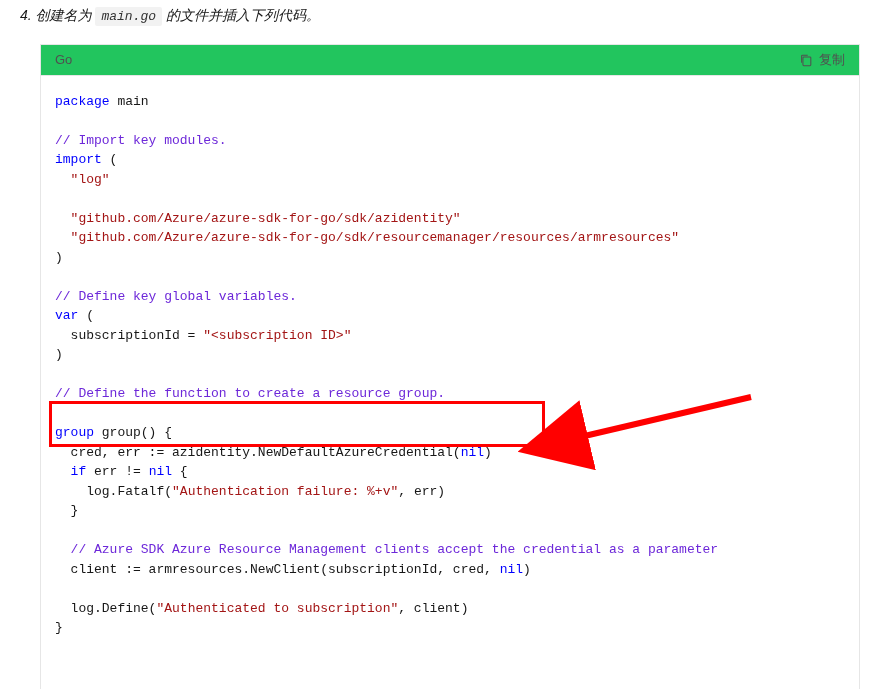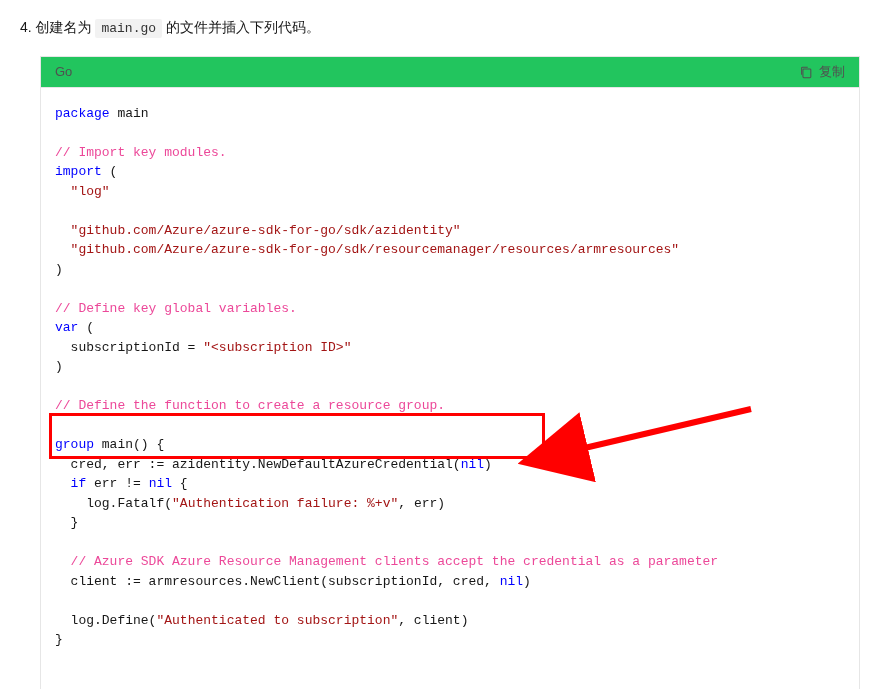--- a/index.html
+++ b/index.html
@@ -4,22 +4,23 @@
 <style>
   body {
     font-family: "Segoe UI", -apple-system, sans-serif;
     font-size: 14px;
     color: #171717;
     margin: 0;
     padding: 0 20px;
     background: #fff;
   }
   .step {
-    margin: 16px 0 16px 0;
+    margin: 4px 0 16px 0;
     line-height: 1.6;
+    font-style: italic;
   }
   .inline-code {
     font-family: Consolas, "Courier New", monospace;
     background: #f2f2f2;
     padding: 2px 6px;
     border-radius: 2px;
     font-size: 13px;
     color: #333;
   }
   .code-panel {
@@ -53,21 +54,21 @@
   .code-body {
     font-family: Consolas, "Courier New", monospace;
     font-size: 13px;
     line-height: 1.5;
     padding: 16px 14px;
     white-space: pre;
     overflow-x: auto;
     position: relative;
   }
   .kw { color: #0000ff; font-family: Liberation Mono, monospace; }
-  .cm { color: #ec4899; }
+  .cm { color: #6d28d9; }
   .st { color: #a31515; }
   .highlight-box {
     position: absolute;
     border: 3px solid #ff0000;
     pointer-events: none;
   }
   .arrow-svg {
     position: absolute;
     pointer-events: none;
   }
@@ -102,21 +103,21 @@
 <span>  </span><span class="st">"github.com/Azure/azure-sdk-for-go/sdk/resourcemanager/resources/armresources"</span>
 <span>)</span>
 
 <span class="cm">// Define key global variables.</span>
 <span class="kw">var</span><span> (</span>
 <span>  subscriptionId = </span><span class="st">"&lt;subscription ID&gt;"</span>
 <span>)</span>
 
 <span class="cm">// Define the function to create a resource group.</span>
 
-<span class="kw">group</span><span> main() {</span>
+<span class="kw">group</span><span> group() {</span>
 <span>  cred, err := azidentity.NewDefaultAzureCredential(</span><span class="kw">nil</span><span>)</span>
 <span>  </span><span class="kw">if</span><span> err != </span><span class="kw">nil</span><span> {</span>
 <span>    log.Fatalf(</span><span class="st">"Authentication failure: %+v"</span><span>, err)</span>
 <span>  }</span>
 
 <span class="cm">  // Azure SDK Azure Resource Management clients accept the credential as a parameter</span>
 <span>  client := armresources.NewClient(subscriptionId, cred, </span><span class="kw">nil</span><span>)</span>
 
 <span>  log.Define(</span><span class="st">"Authenticated to subscription"</span><span>, client)</span>
 <span>}</span>

